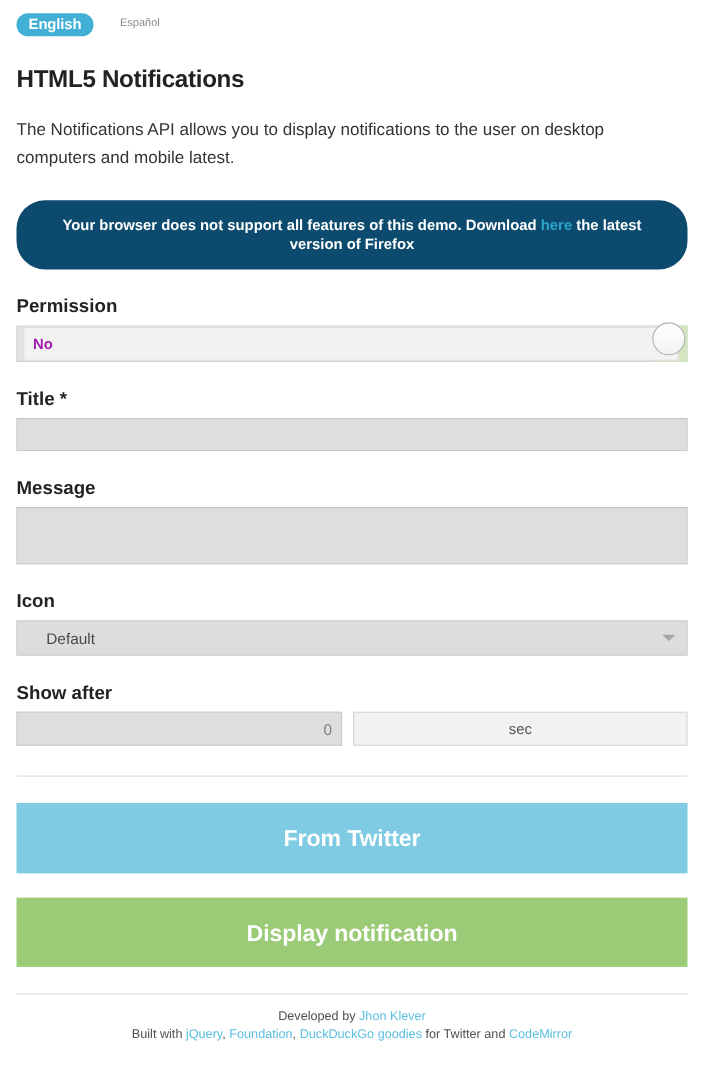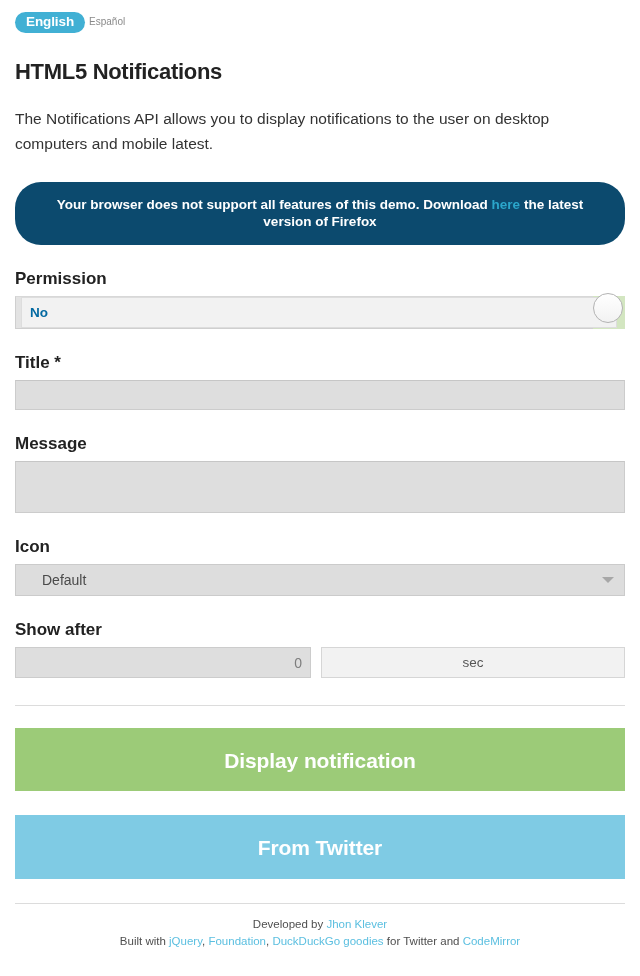--- a/index.html
+++ b/index.html
@@ -25,21 +25,21 @@
   .inner {
     padding: 0 15px;
     box-sizing: border-box;
   }
 
   
   .lang-bar {
     padding: 11px 15px 0 15px;
     display: flex;
     align-items: center;
-    gap: 4px;
+    gap: 24px;
     height: 33px;
     box-sizing: border-box;
   }
   .lang-pill {
     background: #41b0d4;
     color: #ffffff;
     font-size: 13.5px;
     font-weight: bold;
     border-radius: 11px;
     padding: 3px 11px 4px 11px;
@@ -113,21 +113,21 @@
     width: 32px;
     height: 33px;
     background: #d3e6c1;
   }
   .switch-label {
     position: absolute;
     left: 14px;
     top: 8px;
     font-size: 13.5px;
     font-weight: bold;
-    color: #0369a1;
+    color: #a21caf;
     line-height: 16px;
   }
   .switch-inner {
     position: absolute;
     left: 5px;
     top: 0;
     right: 7px;
     bottom: 0;
     background: #f2f2f2;
     border: 1px solid #dddddd;
@@ -341,22 +341,22 @@
       <div class="col-num">
         <input class="input-num" type="text" disabled="" value="0" style="">
       </div>
       <div class="col-postfix">
         <div class="postfix">sec</div>
       </div>
     </div>
 
     <hr class="divider">
 
+    <button class="btn btn-blue">From Twitter</button>
     <button class="btn btn-green">Display notification</button>
-    <button class="btn btn-blue">From Twitter</button>
 
     <hr class="footer-rule">
 
     <div class="footer">
       <div class="footer-line1"><span>Developed by </span><a href="#">Jhon Klever</a></div>
       <div class="footer-line2"><span>Built with </span><a href="#">jQuery</a><span>, </span><a href="#">Foundation</a><span>, </span><a href="#">DuckDuckGo goodies</a><span> for Twitter and </span><a href="#">CodeMirror</a></div>
     </div>
 
   </div>
 </div>

